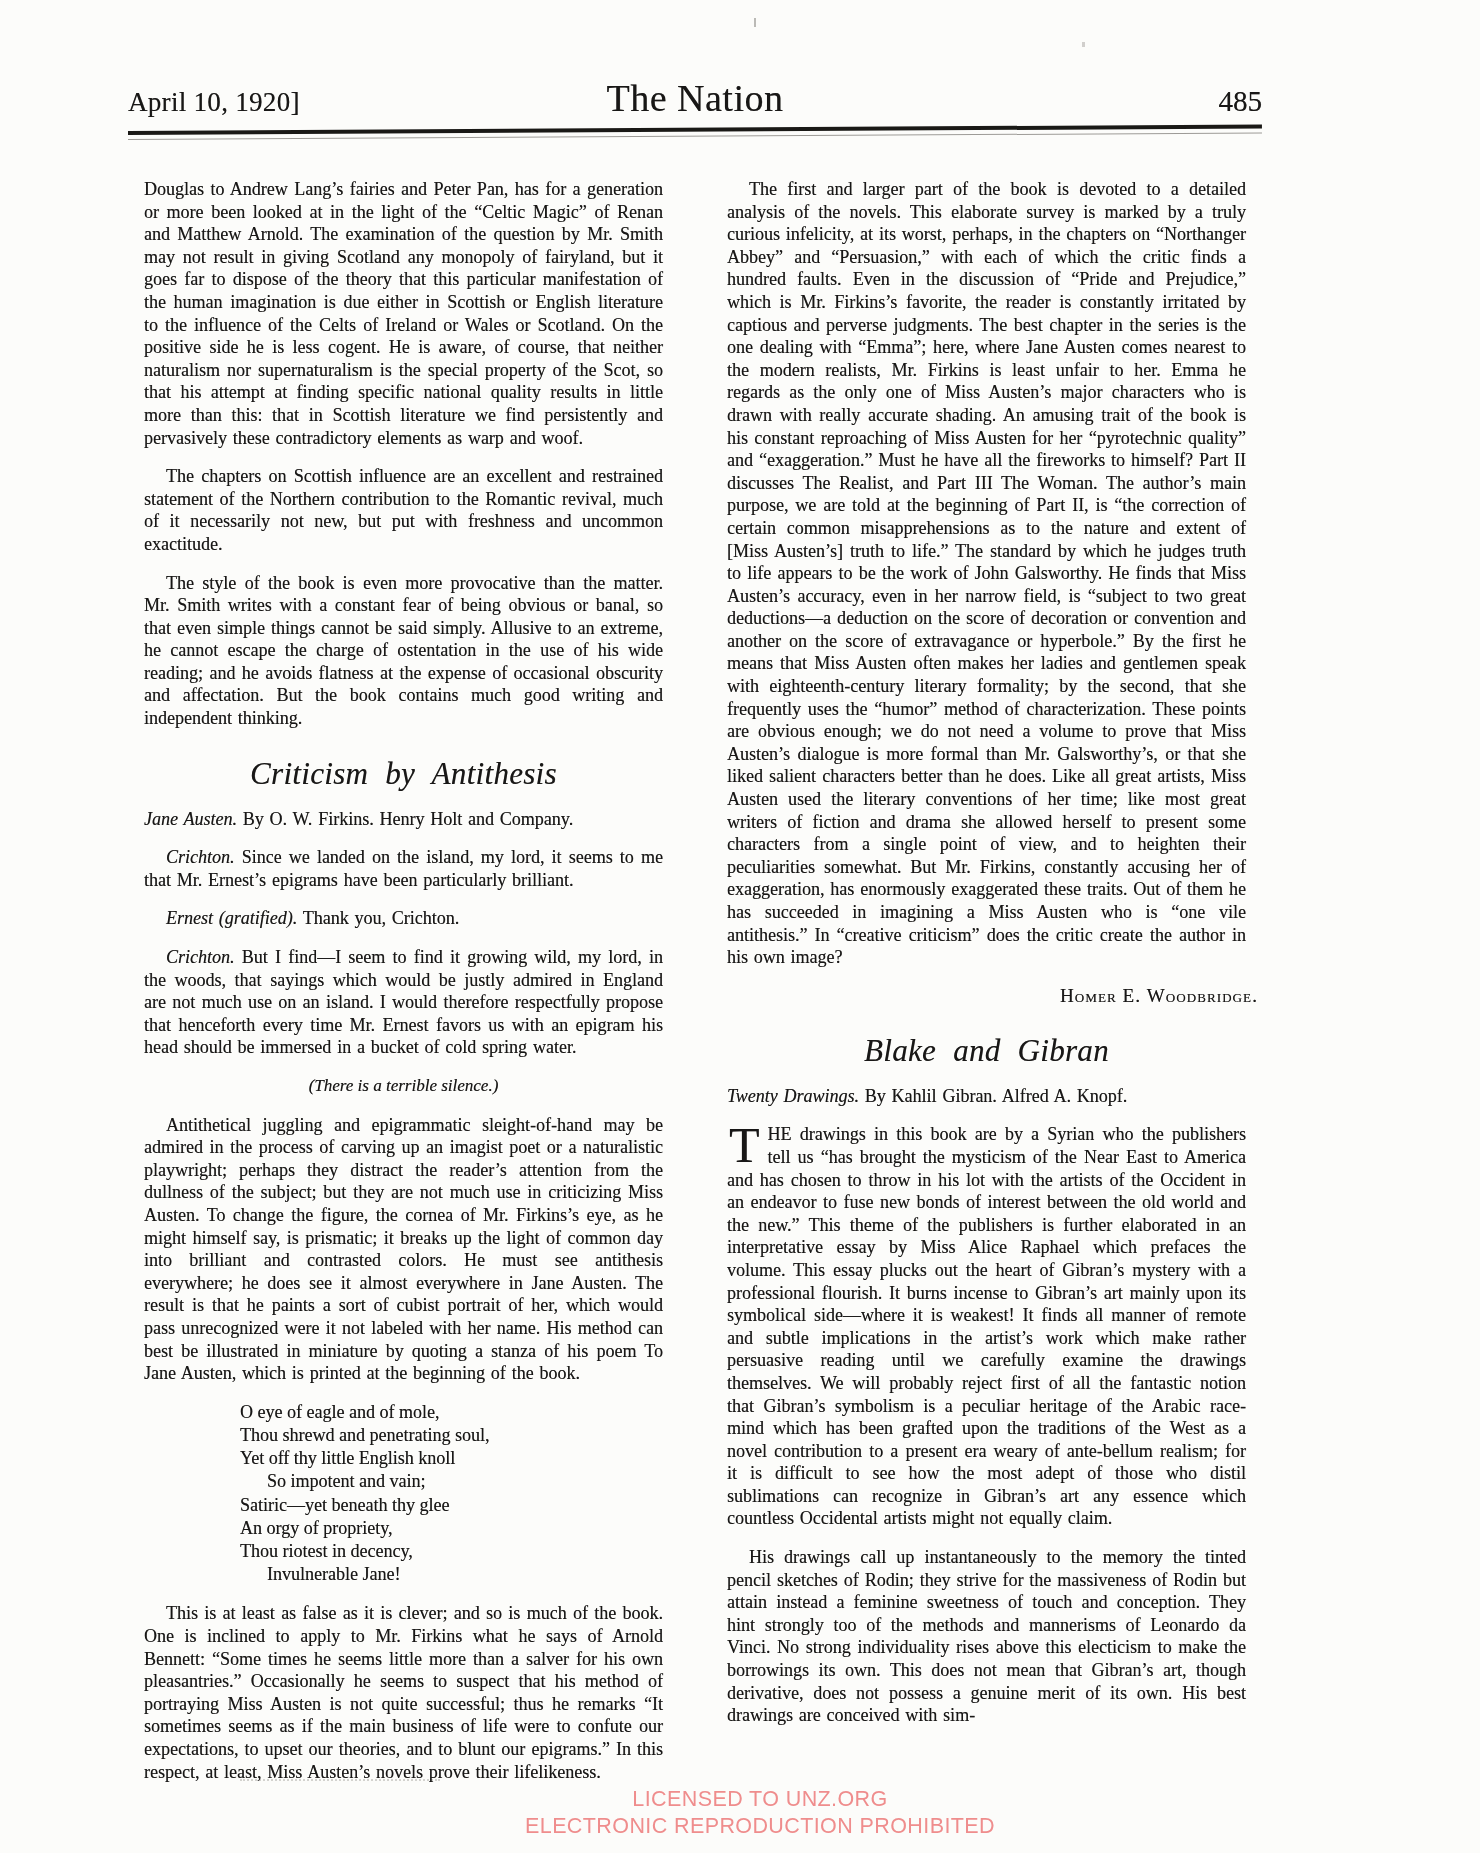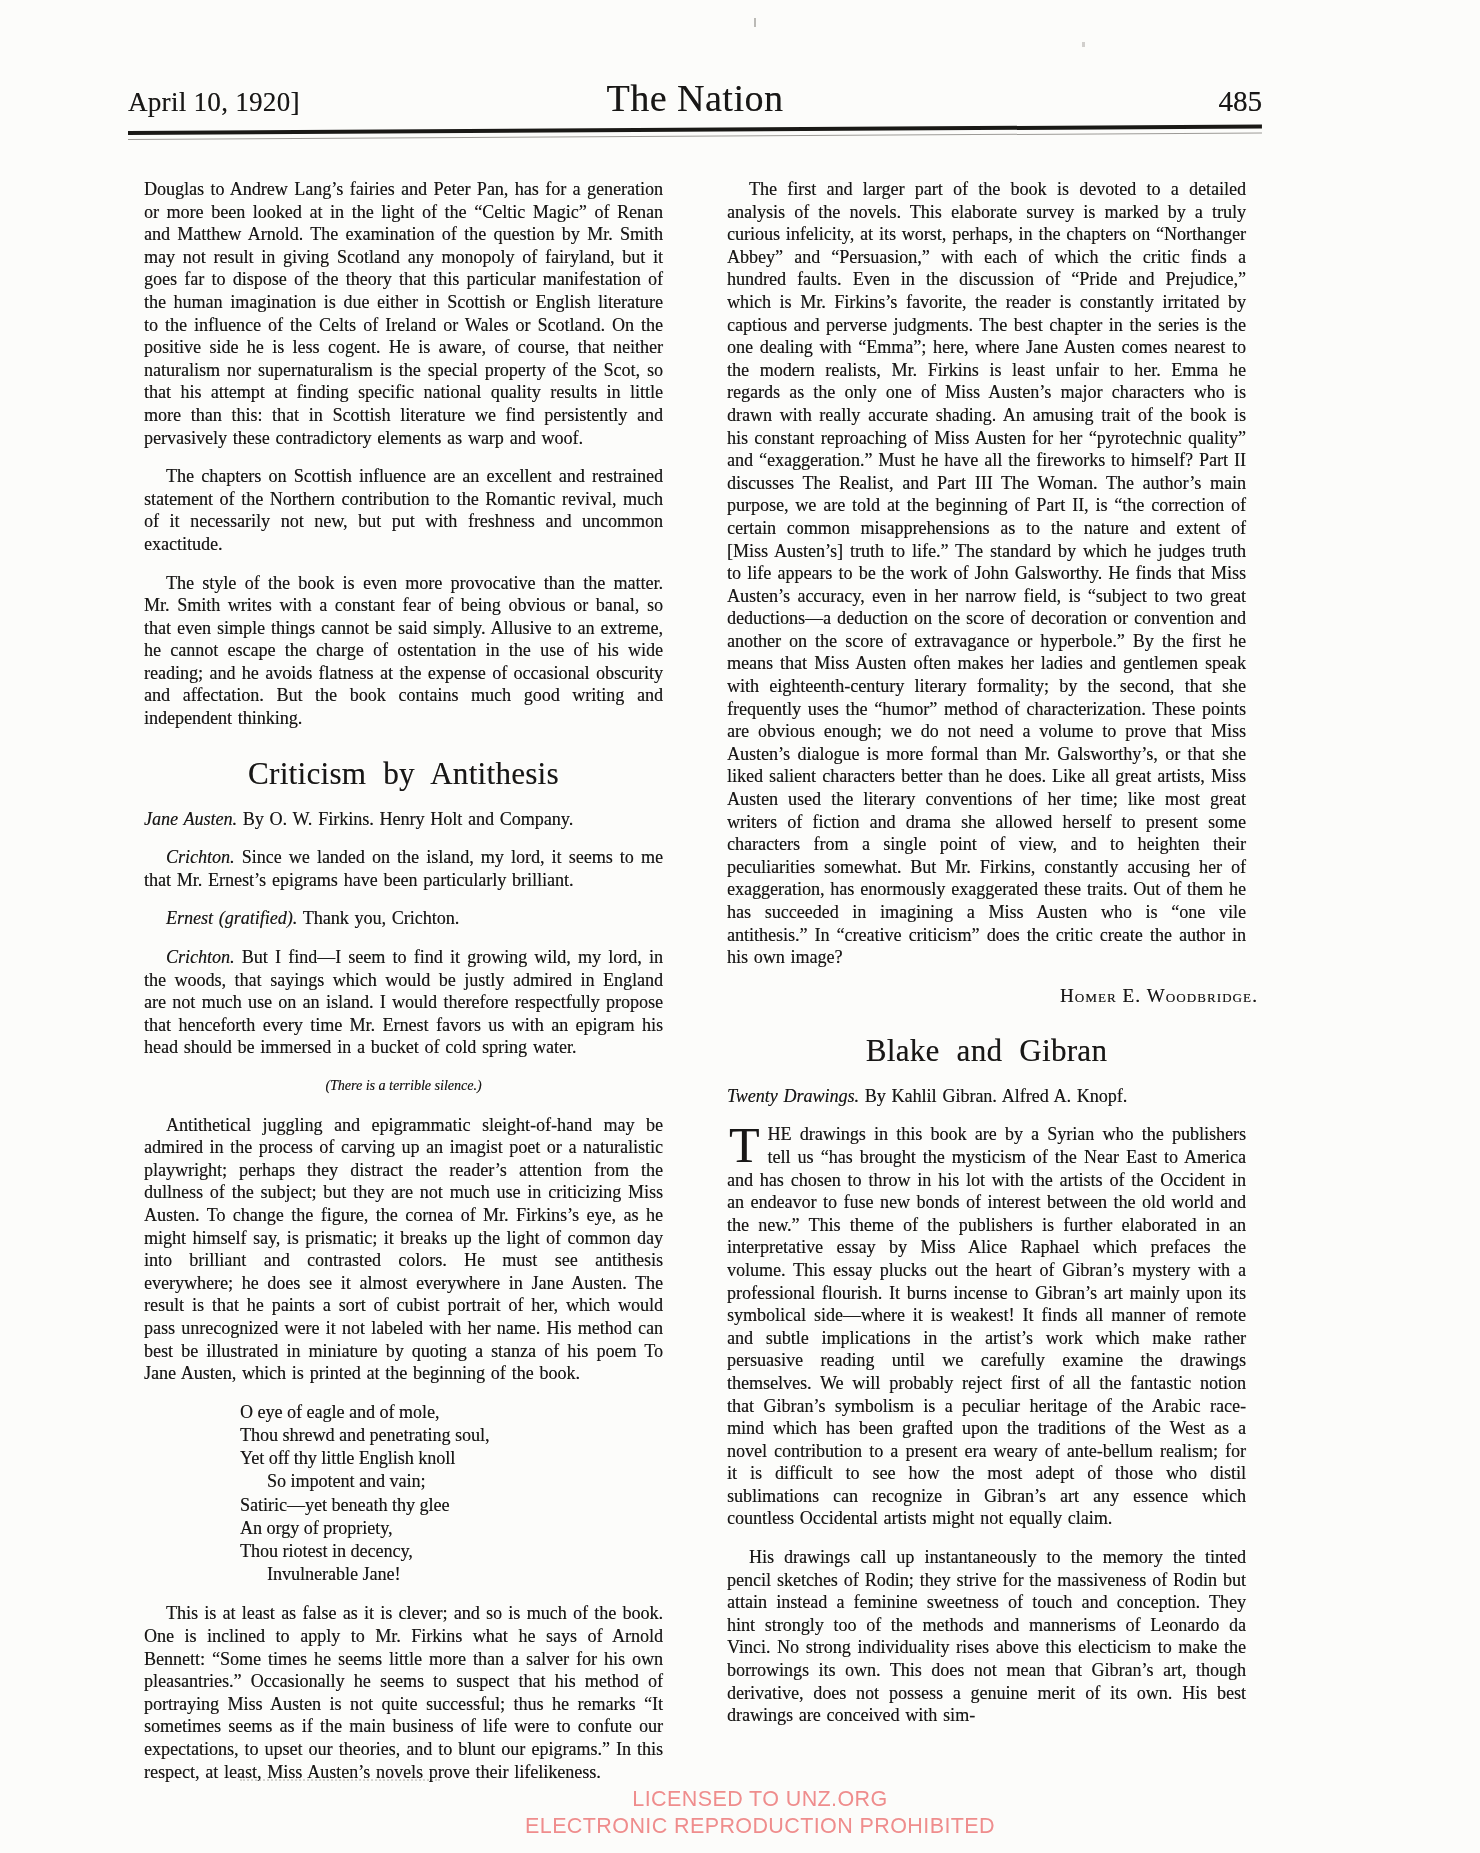--- a/index.html
+++ b/index.html
@@ -43,25 +43,26 @@
   .sig {
     text-align:right; font-variant:small-caps;
     font-size:19px; letter-spacing:1.1px;
     margin:4px 4px 0 0;
   }
 
   .h2 {
     text-align:center; font-weight:400;
     font-size:31px; word-spacing:9px; letter-spacing:0.3px;
     margin:26px 0 14px 0;
+    font-style:italic;
   }
 
   .bookline { margin:0 0 1px 0; }
 
-  .stage { text-align:center; font-style:italic; font-size:14px; line-height:22.6px; margin:1px 0; }
+  .stage { text-align:center; font-style:italic; font-size:17px; line-height:22.6px; margin:1px 0; }
 
   .poem { margin:5px 0 6px 112px; font-size:18px; line-height:23.2px; }
   .pline { white-space:nowrap; }
   .pline.in2 { margin-left:27px; }
 
   .dropcap {
     float:left; font-size:50px; line-height:39px;
     padding:3px 8px 0 2px;
   }
 

